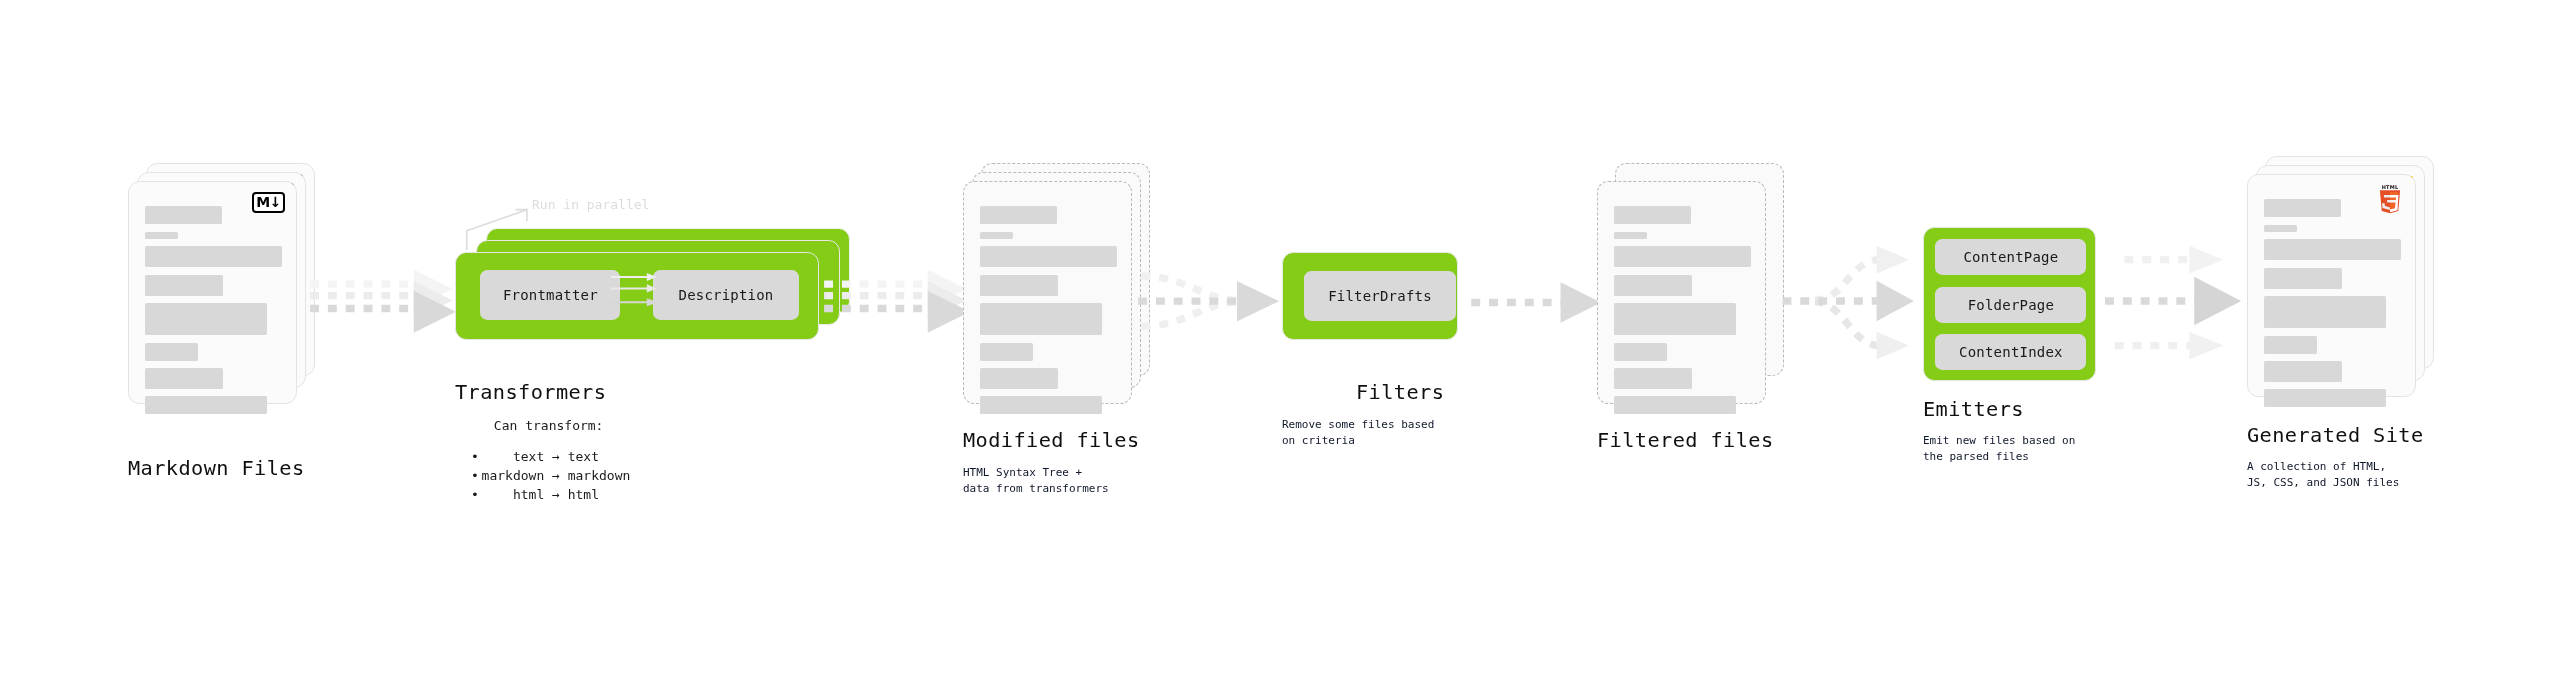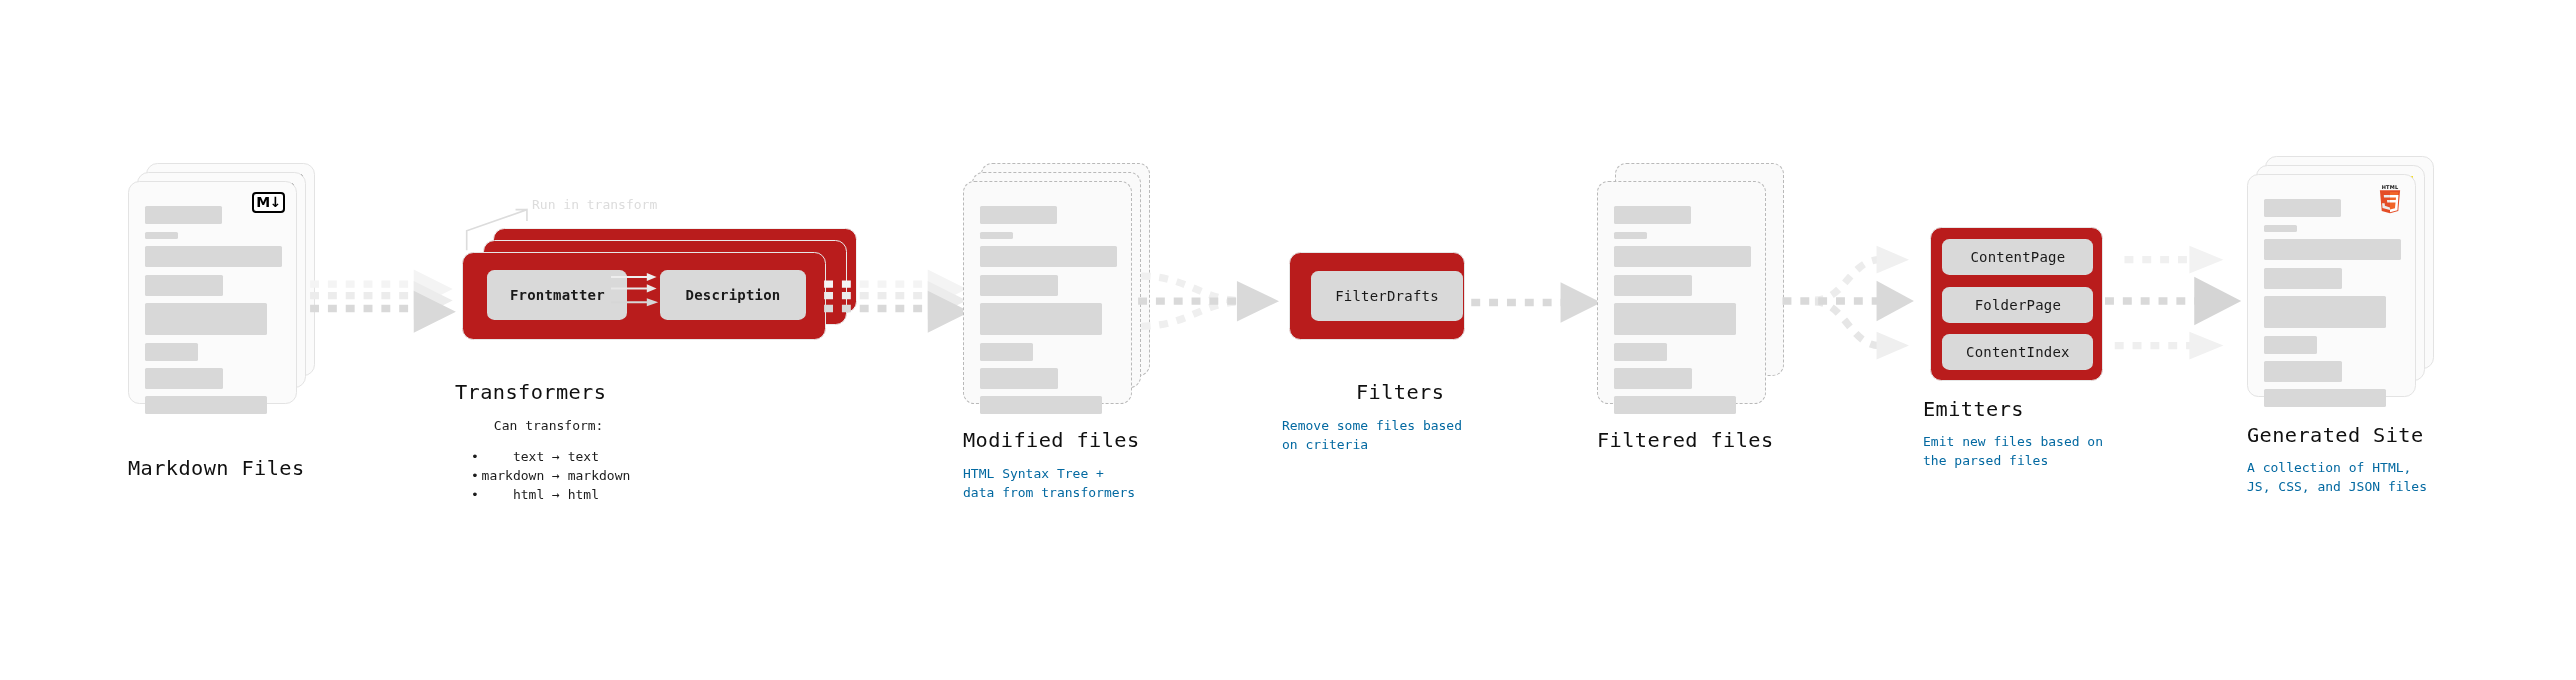--- a/index.html
+++ b/index.html
@@ -96,23 +96,22 @@
     font-family: "DejaVu Sans", "Liberation Sans", sans-serif;
     font-weight: bold; font-size: 6.5px; color: #000;
   }
   .css-badge .rule { width: 21px; height: 2.4px; background: #2662ea; margin-top: 0.8px; }
 
   
   .groupbox {
     position: absolute;
     border: 1.3px solid #e6e6e6;
     border-radius: 11.4px;
-    background: #b91c1c;
+    background: #84cc16;
     box-sizing: border-box;
-    margin-left: 7px;
   }
   .chip {
     background: #d9d9d9;
     border-radius: 7.3px;
     display: flex;
     align-items: center;
     justify-content: center;
     font-size: 14px;
     color: #1a1a1a;
     letter-spacing: 0.2px;
@@ -123,23 +122,23 @@
   
   .title {
     position: absolute;
     font-size: 20.3px;
     letter-spacing: 0.4px;
     color: #101010;
     white-space: nowrap;
   }
   .desc {
     position: absolute;
-    font-size: 13px;
+    font-size: 11px;
     line-height: 1.45;
-    color: #0369a1;
+    color: #0f172a;
     white-space: pre-line;
   }
   .annotation {
     position: absolute;
     font-size: 13px;
     color: #dcdcdc;
     white-space: nowrap;
   }
   .bullets {
     position: absolute;
@@ -199,31 +198,31 @@
       <polygon points="128,16 176,40 128,64" fill="#ececec"></polygon>
       <polygon points="128,28 180,54 128,80" fill="#d9d9d9"></polygon>
     </svg>
   </div>
 
   <div class="node" style="left:465px; top:195px;">
     <svg width="106" height="57" viewBox="0 0 130 70">
       <path d="M2 68 L2 44 L76 18 L76 32 M76 18 L62 18" stroke="#dcdcdc" stroke-width="2" fill="none" stroke-linejoin="miter"></path>
     </svg>
   </div>
-  <div class="annotation" style="left:532px; top:197px;">Run in transform</div>
+  <div class="annotation" style="left:532px; top:197px;">Run in parallel</div>
 
   <div class="groupbox" style="left:486px; top:228px; width:364px; height:85px; border-color:#f0f0f0;">
     <div class="chip" style="position:absolute;left:46px;top:14.6px;width:124px;height:50px;background:#ececec;color:transparent;"></div>
     <div class="chip" style="position:absolute;left:216px;top:14.6px;width:128px;height:50px;background:#ececec;color:transparent;"></div>
   </div>
   <div class="groupbox" style="left:476px; top:240px; width:364px; height:85px; border-color:#eaeaea;">
     <div class="chip" style="position:absolute;left:41px;top:13px;width:124px;height:50px;background:#e3e3e3;color:transparent;"></div>
     <div class="chip" style="position:absolute;left:210px;top:13px;width:128px;height:50px;background:#e3e3e3;color:transparent;"></div>
   </div>
-  <div class="groupbox" style="left:455px; top:252px; width:364px; height:88px;font-weight:bold;">
+  <div class="groupbox" style="left:455px; top:252px; width:364px; height:88px;">
     <div class="chip" style="position:absolute;left:24.4px;top:17px;width:140px;height:50px;">Frontmatter</div>
     <div class="chip" style="position:absolute;left:197px;top:17px;width:146px;height:50px;">Description</div>
   </div>
 
   <div class="node" style="left:611px; top:272px;">
     <svg width="57" height="54" viewBox="0 0 70 66">
       <g fill="none" stroke-width="2.4">
         <line x1="0" y1="6" x2="46" y2="6" stroke="#eeeeee"></line>
         <line x1="0" y1="20" x2="46" y2="20" stroke="#e8e8e8"></line>
         <line x1="0" y1="37" x2="46" y2="37" stroke="#d6d6d6"></line>

